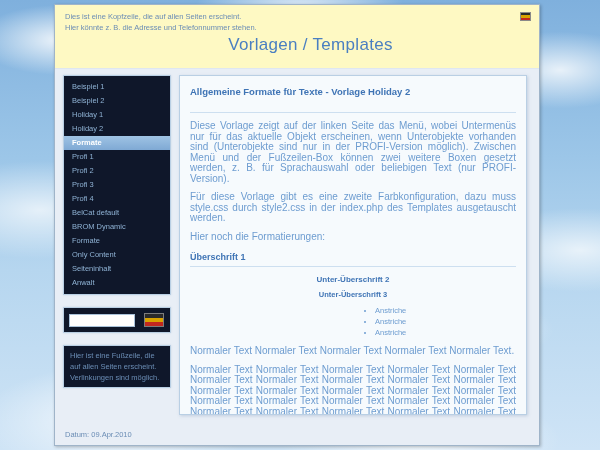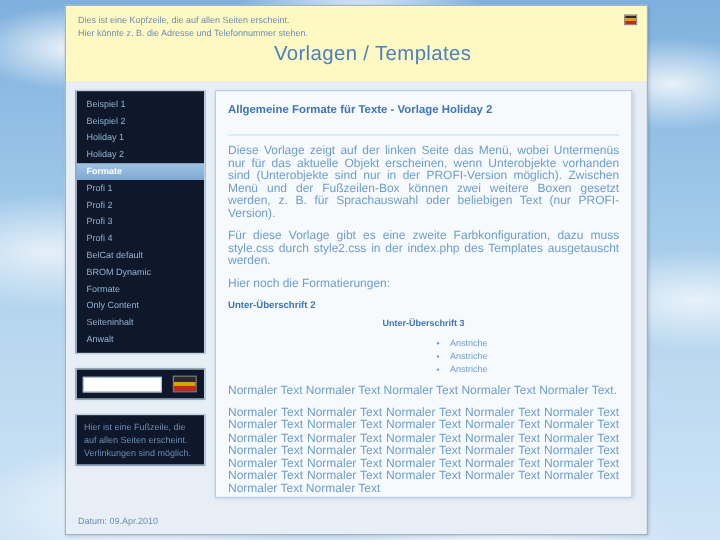--- a/index.html
+++ b/index.html
@@ -115,21 +115,21 @@
     font-size:10px; line-height:10.5px; color:#6d9cd0;
     text-align:justify;
   }
   h2.sub {
     margin:10px 0 6px 0;
     font-size:9px; color:#3f74b5;
     border-bottom:1px solid #cddff0;
     padding-bottom:4px;
   }
   h3.sub2 {
-    margin:8px 0 4px 0; 
+    margin:8px 0 4px 0; text-align:center;
     font-size:8px; color:#3f74b5; font-weight:bold;
   }
   h4.sub3 {
     margin:6px 0 6px 0; text-align:center;
     font-size:7.5px; color:#3f74b5; font-weight:bold;
   }
   ol.num {
     margin:4px 0 6px 0; padding-left:150px;
     font-size:7.5px; color:#6d9cd0; line-height:11px;
   }
@@ -188,20 +188,21 @@
         <div id="fusszeile" class="panel">Hier ist eine Fußzeile, die auf allen Seiten erscheint. Verlinkungen sind möglich.</div>
 
       </div>
 
       <div id="content">
         <h1 class="doc-title">Allgemeine Formate für Texte - Vorlage Holiday 2</h1>
         <p class="para">Diese Vorlage zeigt auf der linken Seite das Menü, wobei Untermenüs nur für das aktuelle Objekt erscheinen, wenn Unterobjekte vorhanden sind (Unterobjekte sind nur in der PROFI-Version möglich). Zwischen Menü und der Fußzeilen-Box können zwei weitere Boxen gesetzt werden, z. B. für Sprachauswahl oder beliebigen Text (nur PROFI-Version).</p>
         <p class="para">Für diese Vorlage gibt es eine zweite Farbkonfiguration, dazu muss style.css durch style2.css in der index.php des Templates ausgetauscht werden.</p>
         <p class="para">Hier noch die Formatierungen:</p>
 
+        <h2 class="sub">Überschrift 1</h2>
         <h3 class="sub2">Unter-Überschrift 2</h3>
         <h4 class="sub3">Unter-Überschrift 3</h4>
 
 
         <ul class="dash">
           <li>Anstriche</li>
           <li>Anstriche</li>
           <li>Anstriche</li>
         </ul>
 

